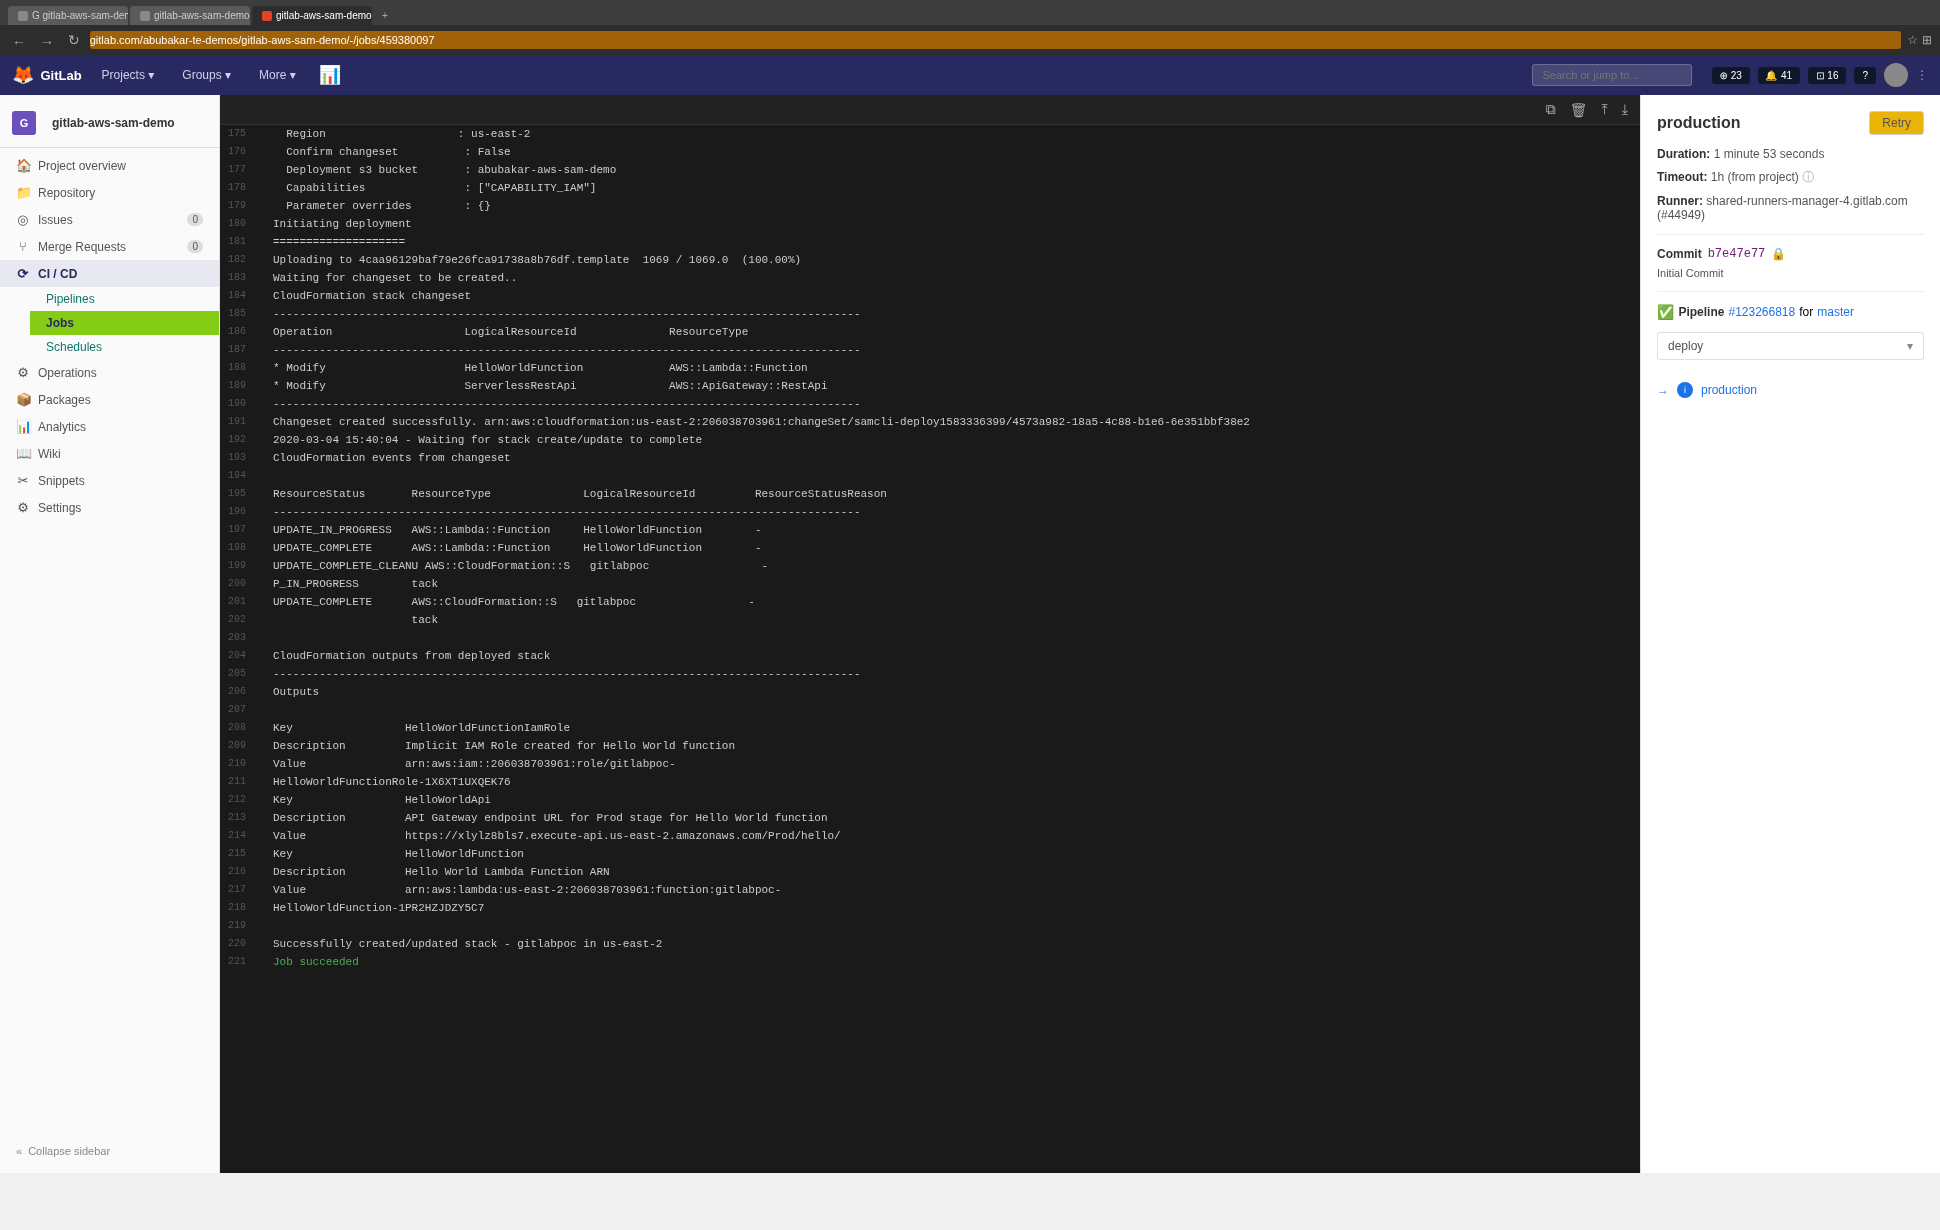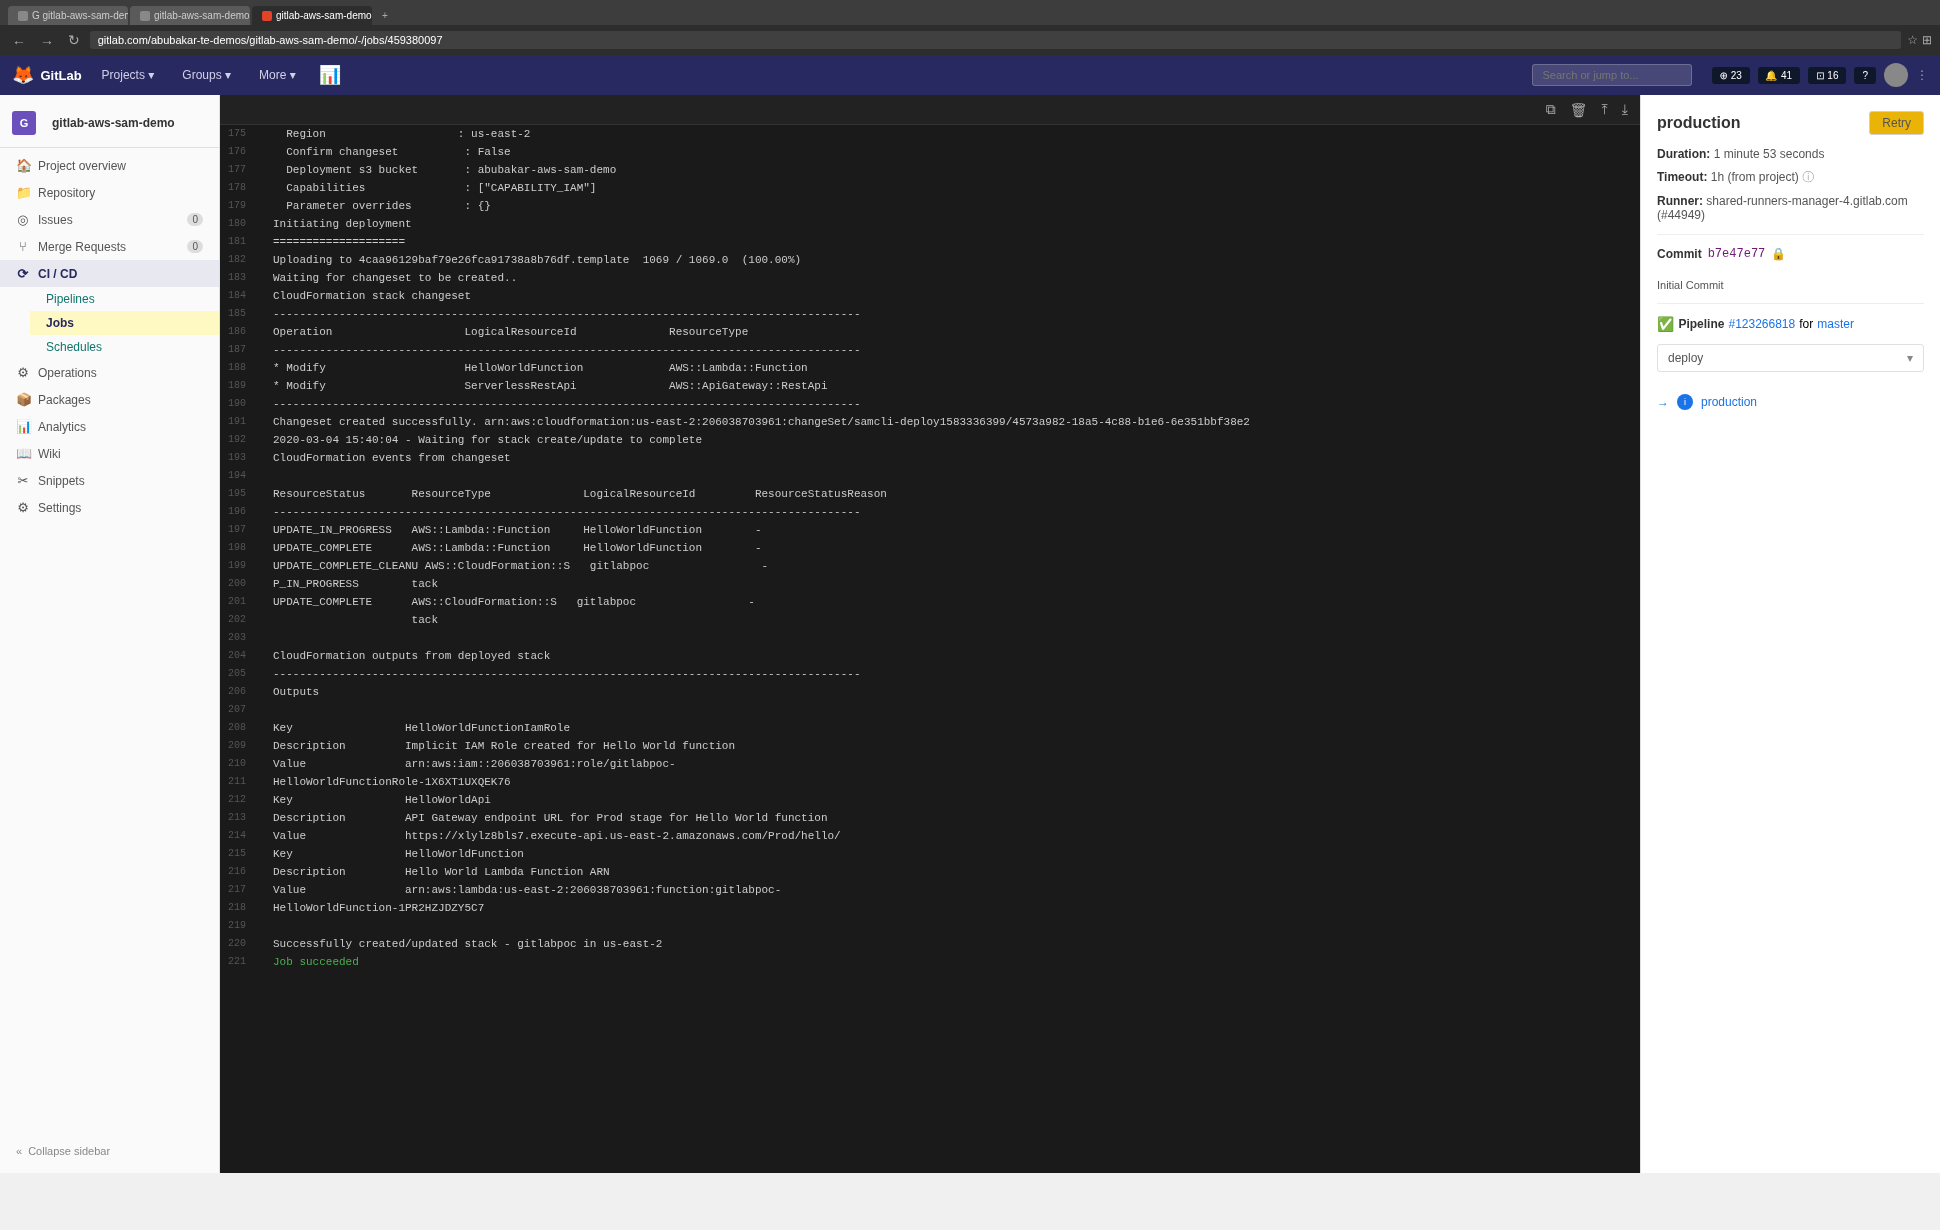--- a/index.html
+++ b/index.html
@@ -8,21 +8,21 @@
     
     .browser-chrome { background: #3d3d3d; padding: 6px 8px 0; }
     .browser-tabs { display: flex; align-items: flex-end; gap: 2px; overflow: hidden; }
     .browser-tab { background: #5a5a5a; color: #ccc; padding: 4px 10px; border-radius: 4px 4px 0 0; font-size: 10px; white-space: nowrap; max-width: 120px; overflow: hidden; text-overflow: ellipsis; display: flex; align-items: center; gap: 4px; }
     .browser-tab.active { background: #2d2d2d; color: #fff; }
     .tab-favicon { width: 10px; height: 10px; background: #888; border-radius: 2px; flex-shrink: 0; }
 
     
     .address-bar { background: #2d2d2d; padding: 5px 8px; display: flex; align-items: center; gap: 6px; }
     .nav-btn { color: #aaa; font-size: 14px; cursor: pointer; padding: 2px 4px; }
-    .url-bar { flex: 1; background: #404040; border: none; color: #fff; padding: 3px 8px; border-radius: 3px; font-size: 11px; }
+    .url-bar { flex: 1; background: #a16207; border: none; color: #fff; padding: 3px 0; border-radius: 3px; font-size: 11px; }
     .addr-icons { display: flex; gap: 4px; color: #aaa; }
     .addr-icon { font-size: 12px; cursor: pointer; }
 
     
     .gitlab-nav { background: #292961; display: flex; align-items: center; padding: 0 12px; height: 40px; gap: 12px; }
     .gitlab-logo { display: flex; align-items: center; gap: 6px; color: #fff; font-size: 13px; font-weight: 600; }
     .nav-item { color: #d0d0e8; font-size: 12px; cursor: pointer; padding: 4px 8px; display: flex; align-items: center; gap: 3px; }
     .nav-search { margin-left: auto; background: rgba(255,255,255,0.15); border: 1px solid rgba(255,255,255,0.2); color: #fff; padding: 4px 10px; border-radius: 3px; font-size: 11px; width: 160px; }
     .nav-right { display: flex; align-items: center; gap: 8px; margin-left: 8px; }
     .nav-right-btn { background: #0f172a; color: #fff; border: none; padding: 3px 8px; border-radius: 3px; font-size: 10px; cursor: pointer; }
@@ -36,21 +36,21 @@
     .sidebar-project { padding: 8px 12px 12px; border-bottom: 1px solid #e0e0e0; }
     .sidebar-project-icon { width: 24px; height: 24px; background: #6b4fbb; color: #fff; border-radius: 3px; display: flex; align-items: center; justify-content: center; font-size: 11px; font-weight: 700; float: left; margin-right: 8px; }
     .sidebar-project-name { font-size: 12px; font-weight: 600; color: #333; line-height: 24px; }
     .sidebar-section { padding: 4px 0; }
     .sidebar-item { display: flex; align-items: center; gap: 8px; padding: 6px 16px; color: #555; font-size: 12px; cursor: pointer; }
     .sidebar-item.active { background: #e8e8f0; color: #292961; font-weight: 600; }
     .sidebar-item .si-icon { width: 14px; text-align: center; font-size: 13px; }
     .sidebar-item .si-badge { margin-left: auto; background: #ddd; border-radius: 8px; padding: 1px 5px; font-size: 10px; }
     .sidebar-sub { padding-left: 30px; }
     .sidebar-sub-item { display: flex; align-items: center; padding: 5px 16px; color: #0f766e; font-size: 12px; cursor: pointer; }
-    .sidebar-sub-item.active { color: #292961; font-weight: 600; background: #fef9c3; }
+    .sidebar-sub-item.active { color: #292961; font-weight: 600; background: #84cc16; }
     .collapse-btn { padding: 8px 16px; color: #888; font-size: 11px; cursor: pointer; display: flex; align-items: center; gap: 6px; margin-top: auto; }
 
     
     .job-log-area { flex: 1; background: #1a1a1a; overflow-y: auto; font-family: 'Monaco', 'Courier New', monospace; font-size: 11px; color: #ccc; position: relative; }
     .log-toolbar { position: sticky; top: 0; background: #222; border-bottom: 1px solid #333; padding: 4px 8px; display: flex; justify-content: flex-end; gap: 6px; z-index: 10; }
     .log-tool-btn { background: none; border: none; color: #aaa; cursor: pointer; font-size: 14px; padding: 2px 4px; }
     .log-lines { padding: 0; }
     .log-line { display: flex; align-items: flex-start; min-height: 18px; }
     .log-num { width: 45px; min-width: 45px; color: #555; text-align: left; padding: 0 8px; user-select: none; font-size: 10px; line-height: 18px; }
     .log-content { flex: 1; padding: 0 8px; line-height: 18px; white-space: pre; color: #ccc; }
@@ -59,21 +59,21 @@
     
     .right-panel { width: 300px; background: #fff; border-left: 1px solid #e0e0e0; padding: 16px; overflow-y: auto; flex-shrink: 0; }
     .rp-title { font-size: 16px; font-weight: 600; color: #333; margin-bottom: 12px; display: flex; align-items: center; justify-content: space-between; }
     .retry-btn { background: #eab308; border: 1px solid #d0d0d0; color: #555; padding: 4px 12px; border-radius: 3px; font-size: 12px; cursor: pointer; }
     .rp-row { margin-bottom: 8px; font-size: 12px; color: #555; }
     .rp-label { font-weight: 600; color: #333; }
     .rp-value { color: #555; }
     .rp-link { color: #1a73e8; text-decoration: none; }
     .rp-info-icon { color: #aaa; font-size: 12px; }
     .rp-divider { border: none; border-top: 1px solid #eee; margin: 12px 0; }
-    .rp-commit { display: flex; align-items: center; gap: 6px; font-size: 12px; margin-bottom: 18px; }
+    .rp-commit { display: flex; align-items: center; gap: 6px; font-size: 12px; margin-bottom: 6px; }
     .rp-commit-hash { color: #701a75; font-family: Liberation Mono, monospace; }
     .rp-commit-lock { color: #aaa; }
     .rp-commit-msg { color: #555; font-size: 11px; }
     .rp-pipeline { display: flex; align-items: center; gap: 4px; font-size: 12px; margin-bottom: 12px; }
     .pipeline-status { color: #4caf50; font-size: 14px; }
     .pipeline-link { color: #1a73e8; }
     .rp-deploy { display: flex; align-items: center; justify-content: space-between; font-size: 12px; color: #555; padding: 4px 0; border: 1px solid #e0e0e0; border-radius: 3px; padding: 6px 10px; }
     .deploy-arrow { color: #1a73e8; font-weight: 700; }
     .deploy-env-icon { width: 16px; height: 16px; background: #1a73e8; border-radius: 50%; color: #fff; font-size: 9px; display: flex; align-items: center; justify-content: center; }
     .chevron-down { color: #888; }

